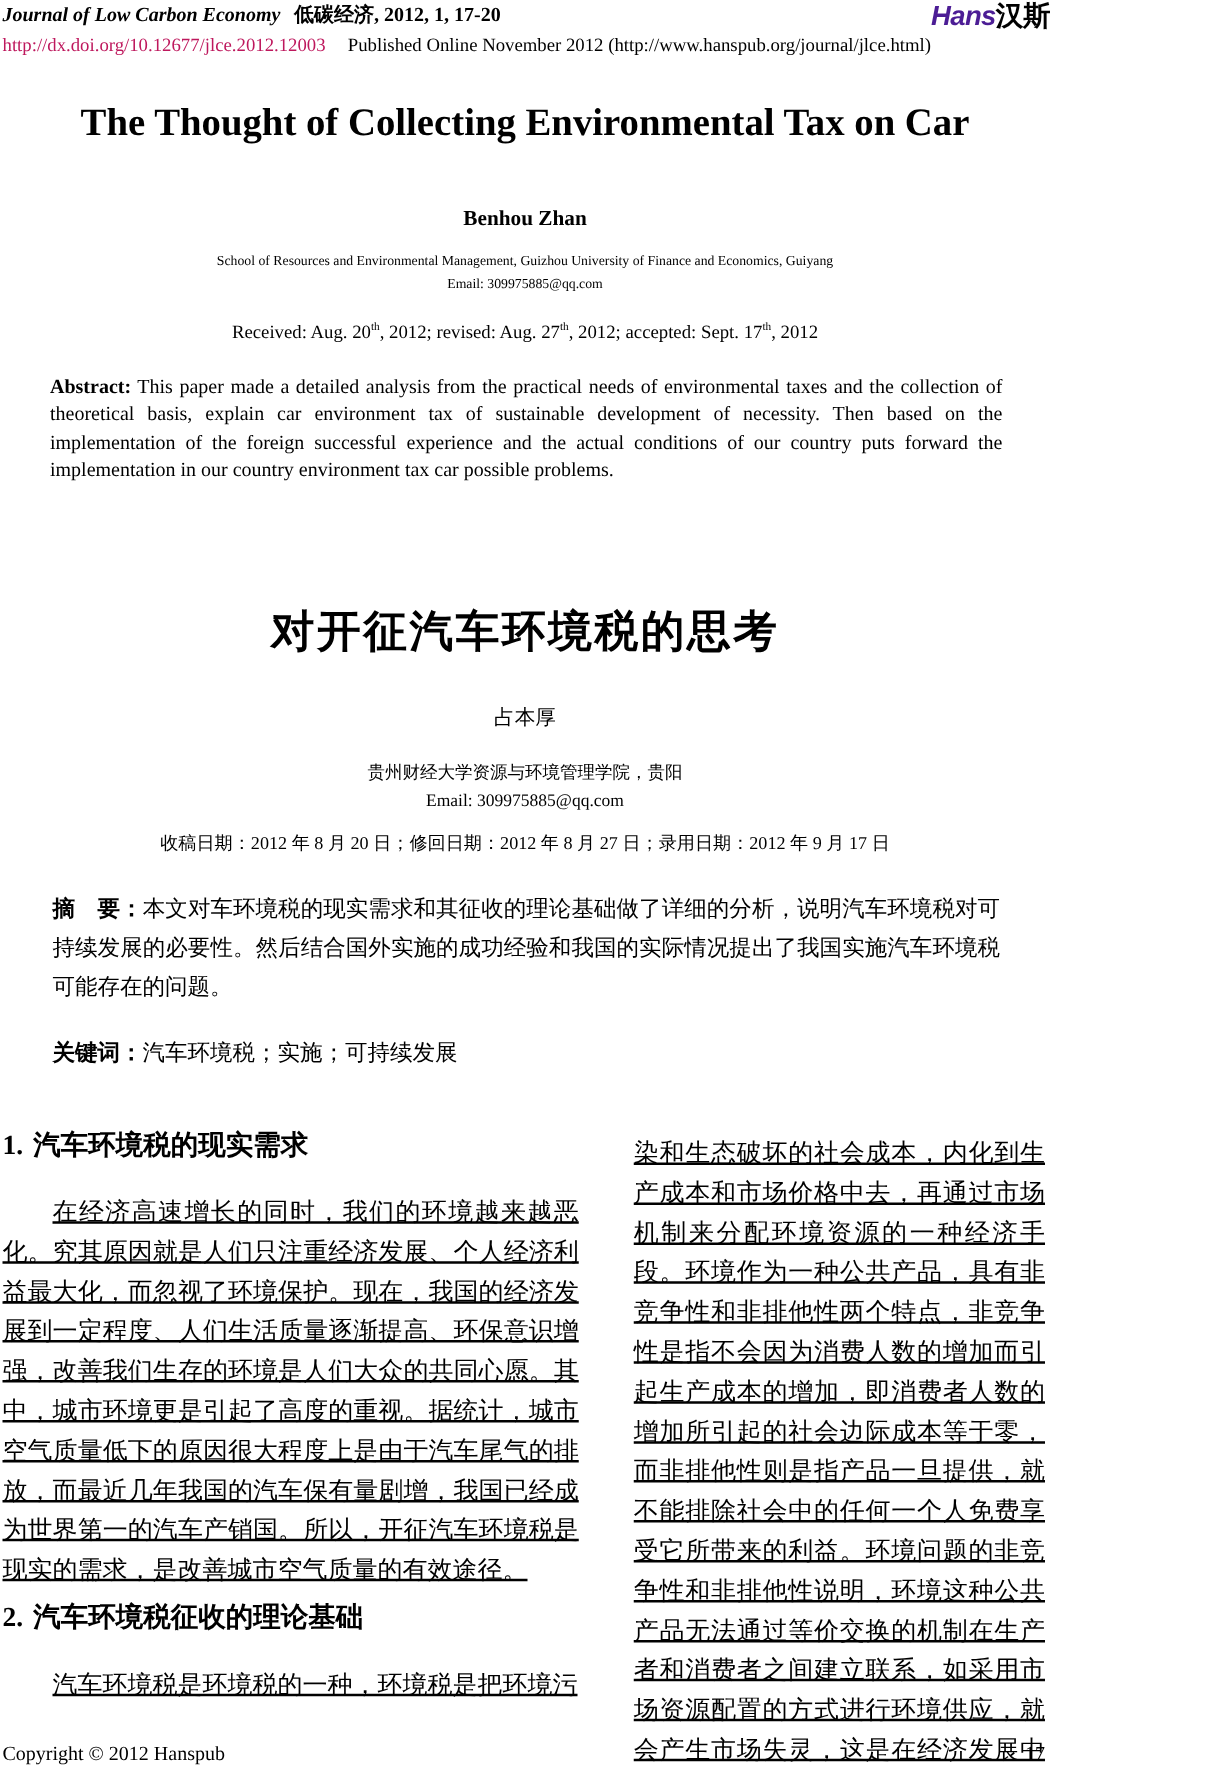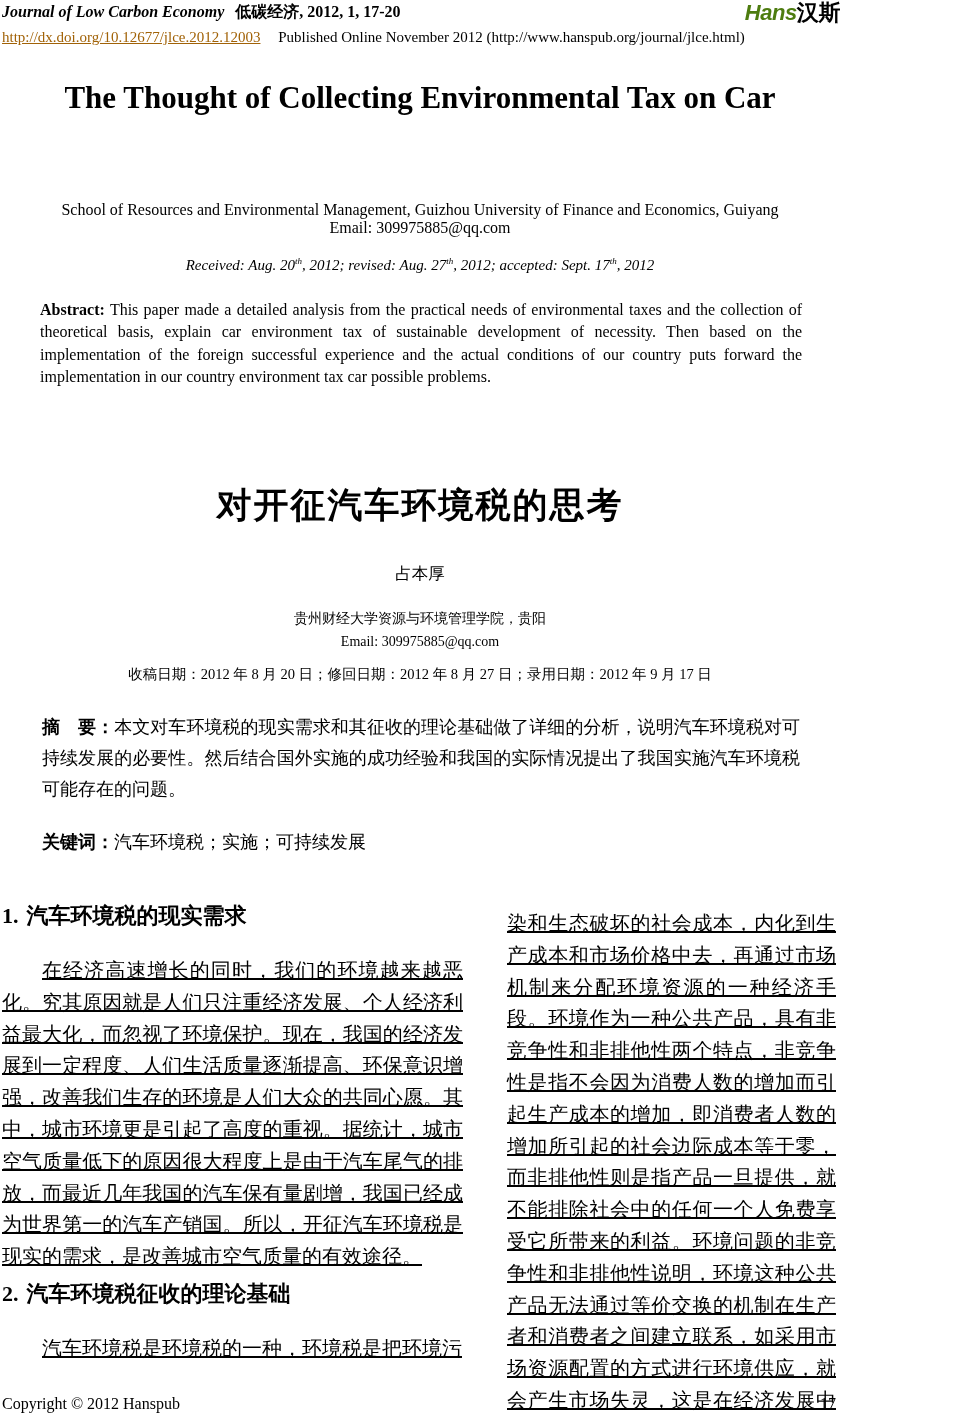--- a/index.html
+++ b/index.html
@@ -6,30 +6,30 @@
   .page{
     position:relative;width:840px;height:1417px;background:#ffffff;color:#000;
     font-family:"Liberation Serif","DejaVu Serif",serif;overflow:hidden;
   }
   
   .header{position:absolute;top:2px;left:2px;right:2px;display:flex;justify-content:space-between;align-items:flex-start;}
   .header-line1{font-size:16px;font-weight:bold;white-space:nowrap;}
   .journal-en{font-style:italic;}
   .journal-zh{margin-left:7px;font-family:"Liberation Serif","DejaVu Serif",serif;}
   .header-line2{font-size:15px;margin-top:6px;white-space:nowrap;}
-  .doi-link{color:#a16207;text-decoration:underline;cursor:pointer;}
+  .doi-link{color:#be185d;cursor:pointer;}
   .published{margin-left:14px;}
   .logo{font-size:22px;font-weight:bold;font-family:"Liberation Sans","DejaVu Sans",sans-serif;white-space:nowrap;line-height:22px;}
-  .logo-hans{color:#4d7c0f;font-style:italic;letter-spacing:-0.5px;}
+  .logo-hans{color:#4c1d95;font-style:italic;letter-spacing:-0.5px;}
   .logo-cn{color:#000000;}
   
   .en-title{position:absolute;top:80px;left:0;right:0;text-align:center;font-size:31px;font-weight:bold;}
   .en-author{position:absolute;top:165px;left:0;right:0;text-align:center;font-size:17px;font-weight:bold;}
-  .en-affil{position:absolute;top:201px;left:0;right:0;text-align:center;font-size:16px;line-height:17.5px;}
-  .received{position:absolute;top:256px;left:0;right:0;text-align:center;font-size:15px;font-style:italic;}
+  .en-affil{position:absolute;top:201px;left:0;right:0;text-align:center;font-size:11px;line-height:17.5px;}
+  .received{position:absolute;top:256px;left:0;right:0;text-align:center;font-size:15px;}
   .received sup{font-size:9px;}
   .en-abstract{position:absolute;top:299px;left:40px;right:38px;font-size:16px;line-height:22.4px;text-align:justify;}
   .en-keywords{position:absolute;top:412px;left:40px;right:38px;font-size:16px;}
   .b{font-weight:bold;}
   .cn-title{position:absolute;top:482px;left:0;right:0;text-align:center;font-size:35px;font-weight:bold;font-family:"Liberation Sans","DejaVu Sans",sans-serif;letter-spacing:2px;}
   .cn-author{position:absolute;top:563px;left:0;right:0;text-align:center;font-size:16.5px;}
   .cn-affil{position:absolute;top:607px;left:0;right:0;text-align:center;font-size:14px;line-height:23px;}
   .cn-dates{position:absolute;top:665px;left:0;right:0;text-align:center;font-size:14.5px;}
   .cn-abstract{position:absolute;top:712px;left:42px;right:40px;font-size:18px;line-height:31px;text-align:justify;}
   .cn-keywords{position:absolute;top:830px;left:42px;right:40px;font-size:18px;}
@@ -62,20 +62,21 @@
         <a class="doi-link">http://dx.doi.org/10.12677/jlce.2012.12003</a>
         <span class="published">Published Online November 2012 (http://www.hanspub.org/journal/jlce.html)</span>
       </div>
     </div>
     <div class="logo">
       <span class="logo-hans">Hans</span><span class="logo-cn">汉斯</span>
     </div>
   </div>
 
   <div class="en-title">The Thought of Collecting Environmental Tax on Car</div>
+  <div class="en-author">Benhou Zhan</div>
   <div class="en-affil">
     <div>School of Resources and Environmental Management, Guizhou University of Finance and Economics, Guiyang</div>
     <div>Email: 309975885@qq.com</div>
   </div>
   <div class="received">
     <span>Received: Aug. 20</span><sup>th</sup><span>, 2012; revised: Aug. 27</span><sup>th</sup><span>, 2012; accepted: Sept. 17</span><sup>th</sup><span>, 2012</span>
   </div>
   <div class="en-abstract">
     <span class="b">Abstract:</span>
     <span>This paper made a detailed analysis from the practical needs of environmental taxes and the collection of theoretical basis, explain car environment tax of sustainable development of necessity. Then based on the implementation of the foreign successful experience and the actual conditions of our country puts forward the implementation in our country environment tax car possible problems.</span>

